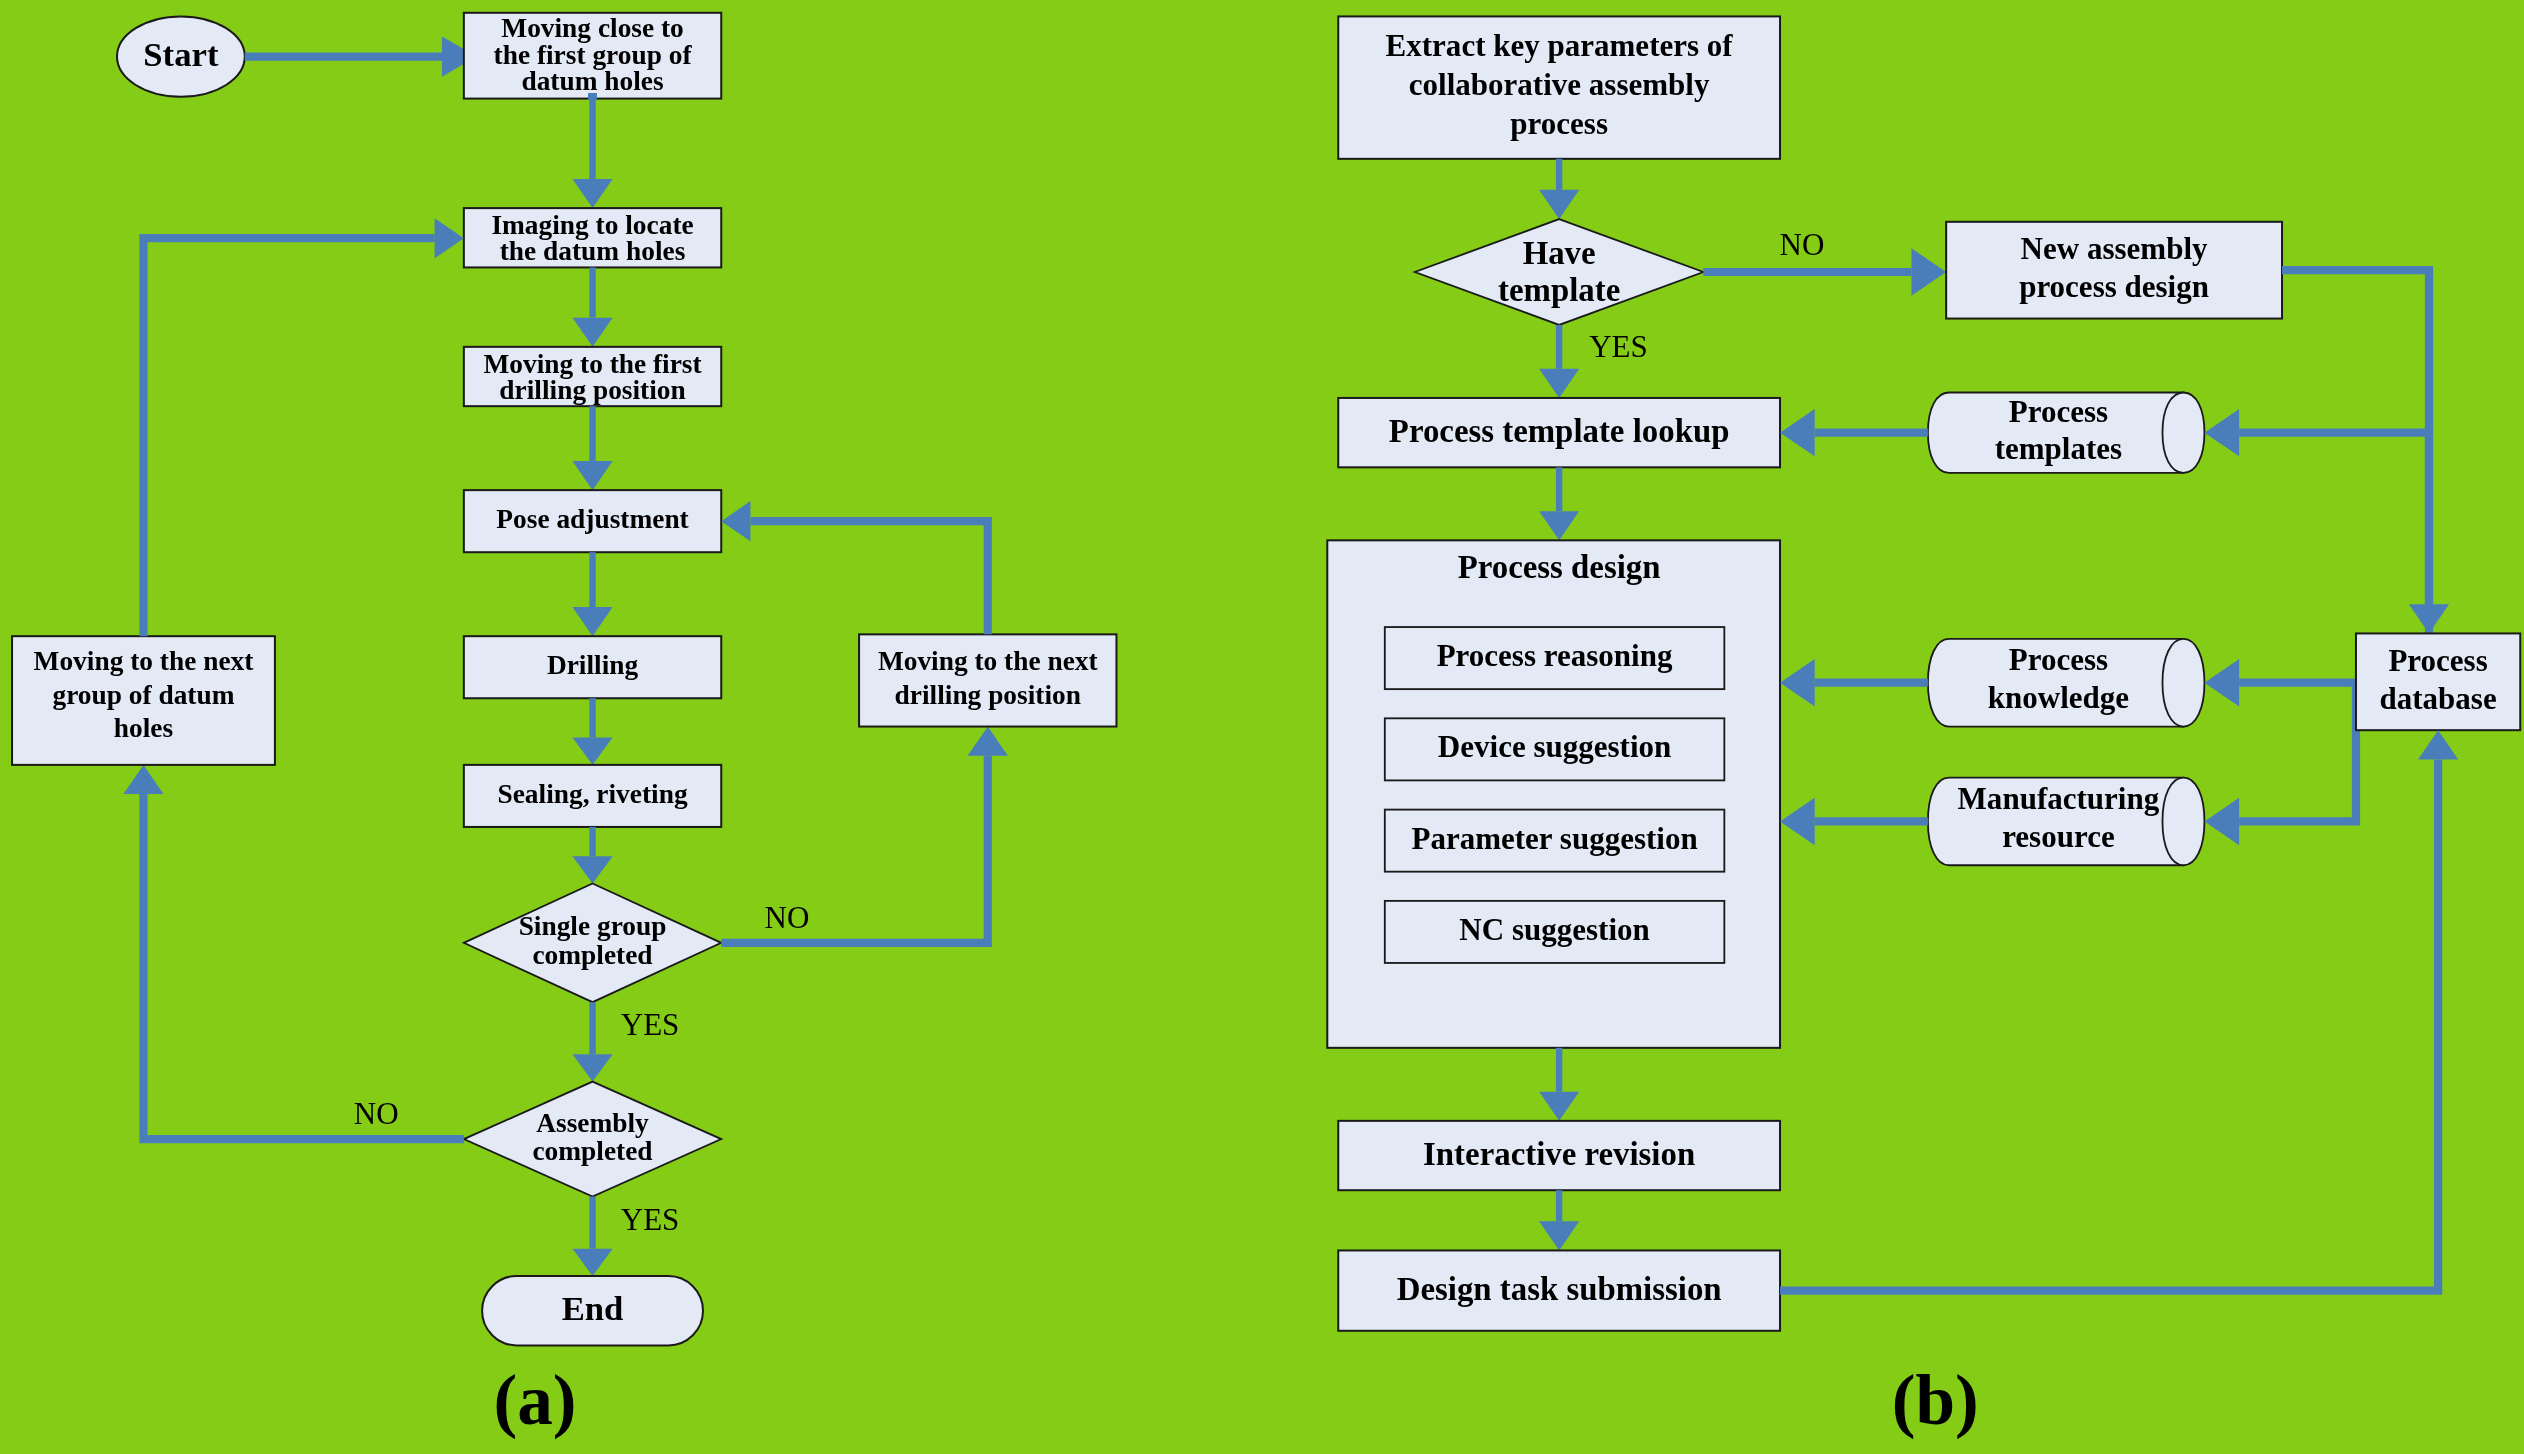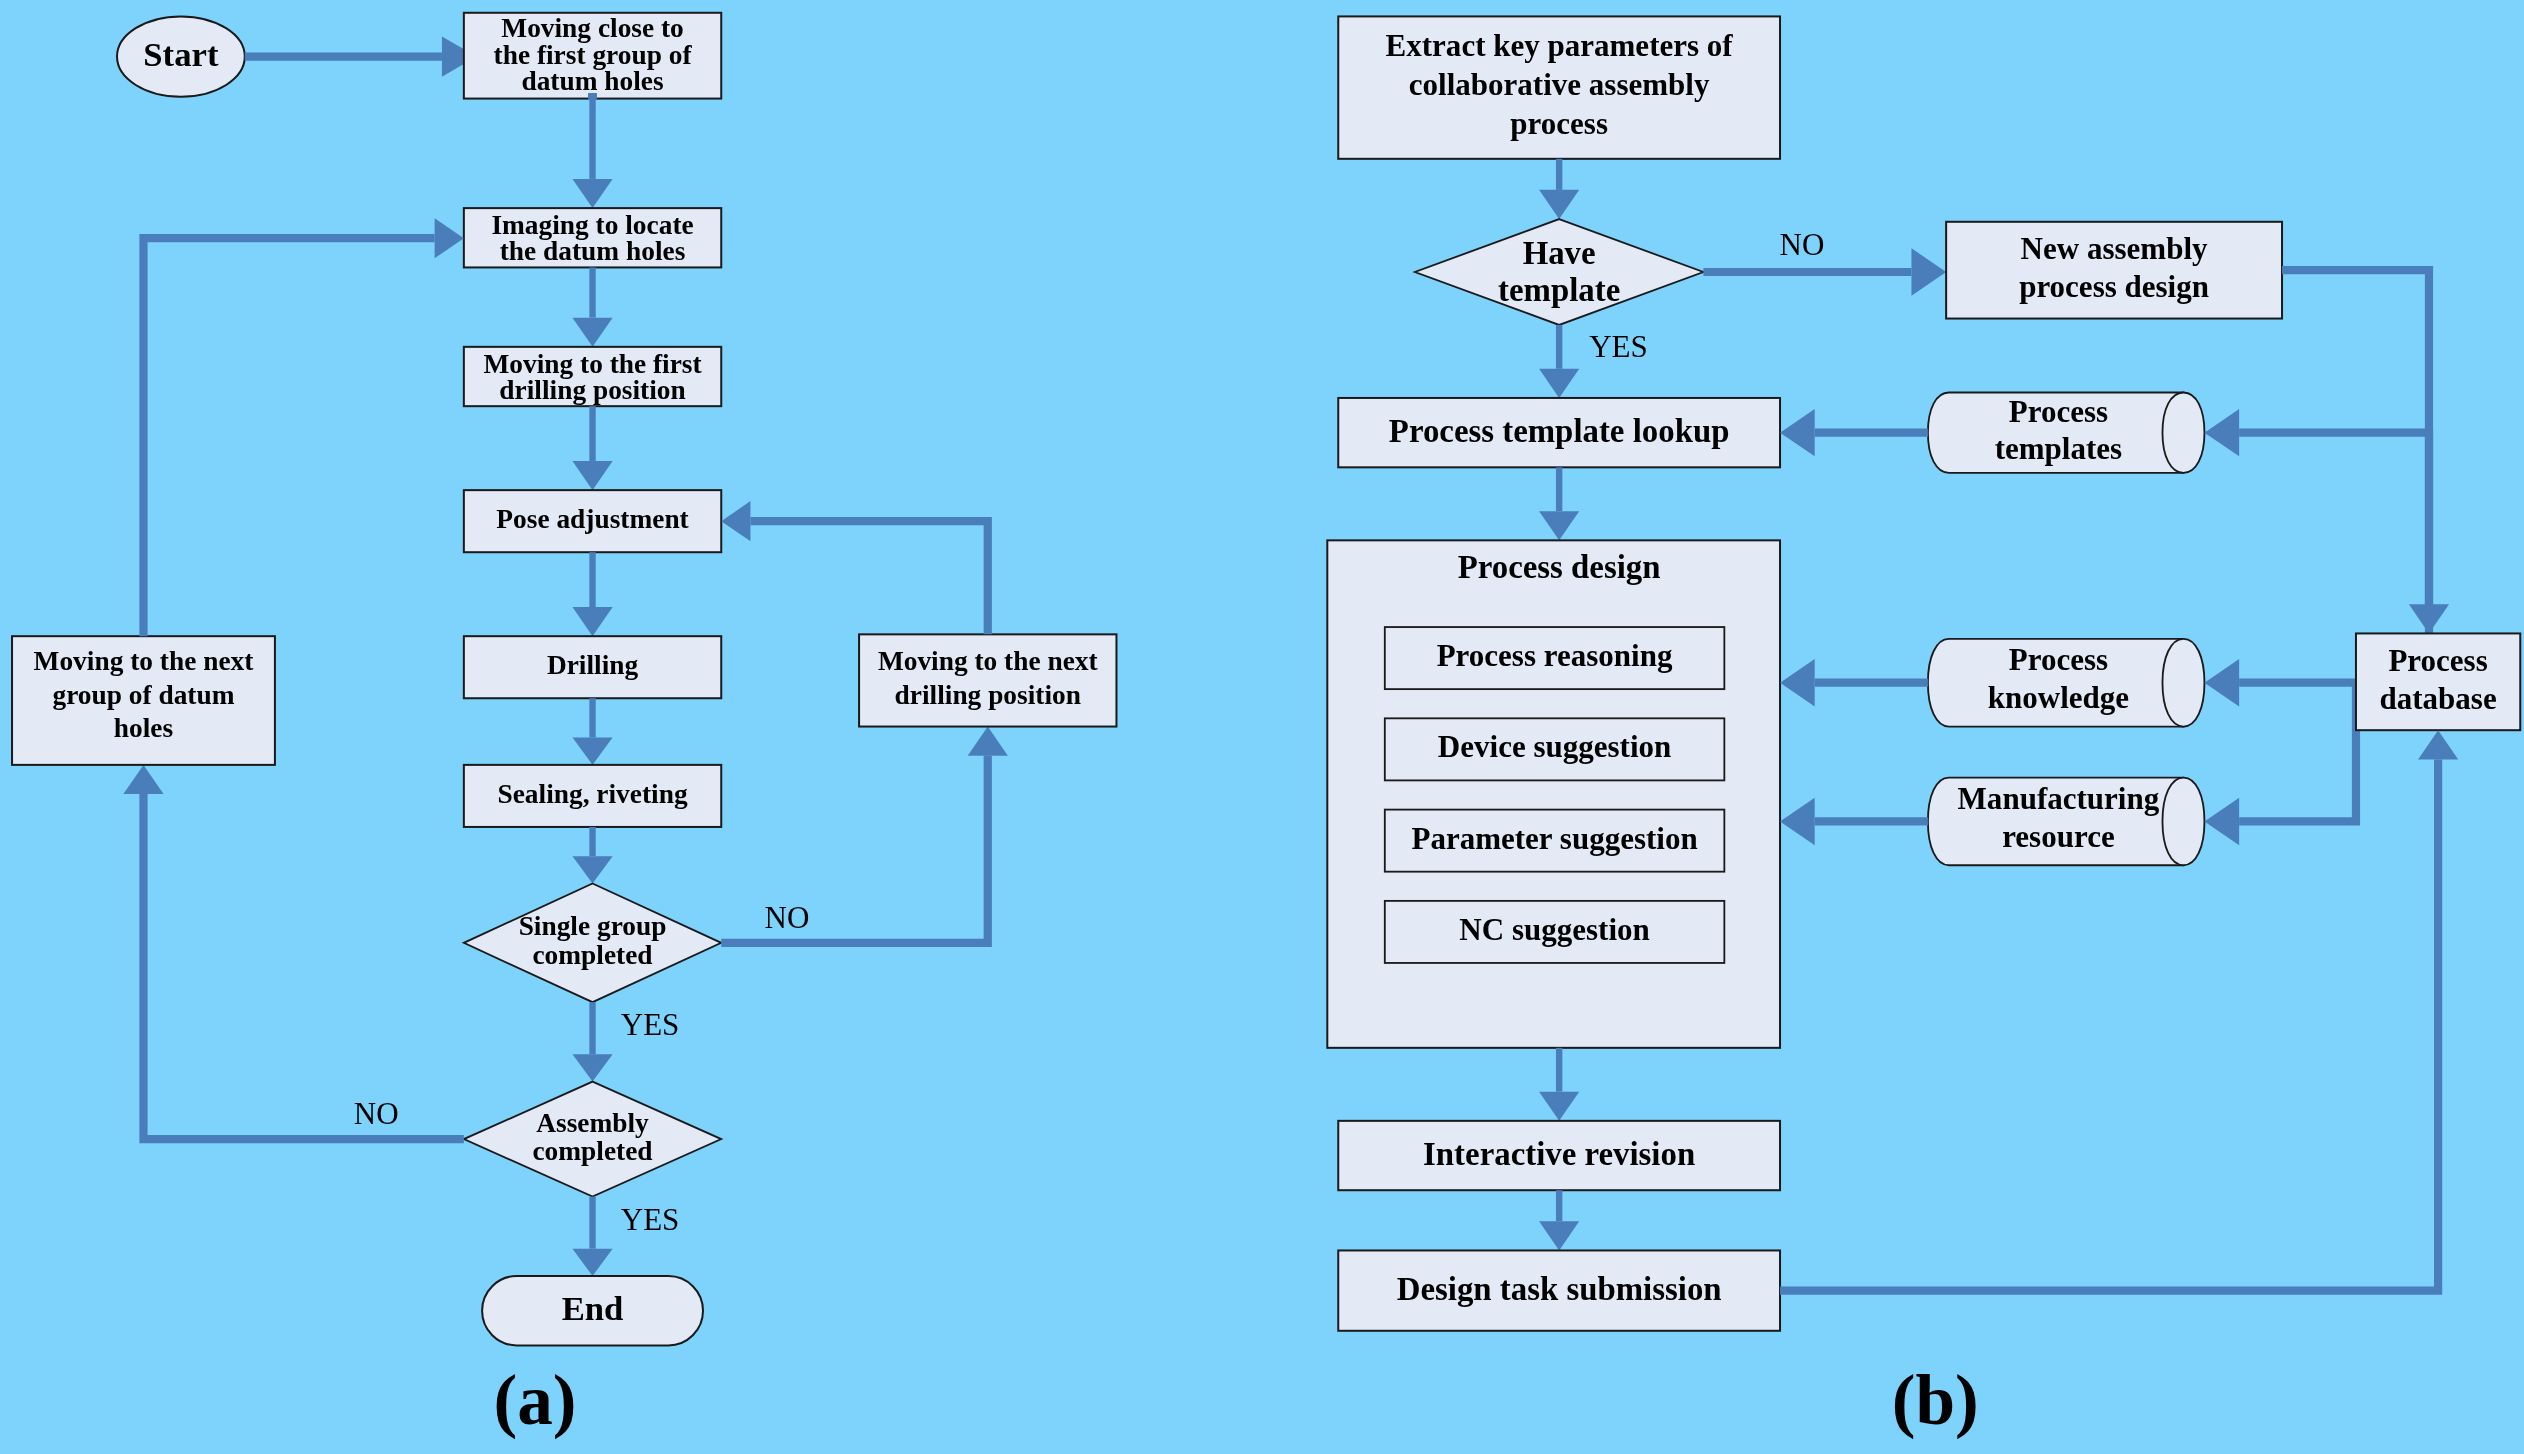--- a/index.html
+++ b/index.html
@@ -10,21 +10,21 @@
   body {
     width: 2525px;
     height: 1454px;
     font-family: "Liberation Serif", "DejaVu Serif", serif;
     overflow: hidden;
   }
   #stage {
     position: relative;
     width: 2525px;
     height: 1454px;
-    background: #7dd3fc;
+    background: #84cc16;
   }
   svg#flow {
     position: absolute;
     left: 0; top: 0;
     width: 2525px;
     height: 1454px;
   }
   .shape-fill { fill: #e3eaf6; stroke: #1a1a1a; stroke-width: 2.2; }
   .shape-fill-thin { fill: #e3eaf6; stroke: #1a1a1a; stroke-width: 2.0; }
   .cyl-body { fill: #e3eaf6; stroke: #1a1a1a; stroke-width: 2.0; }

